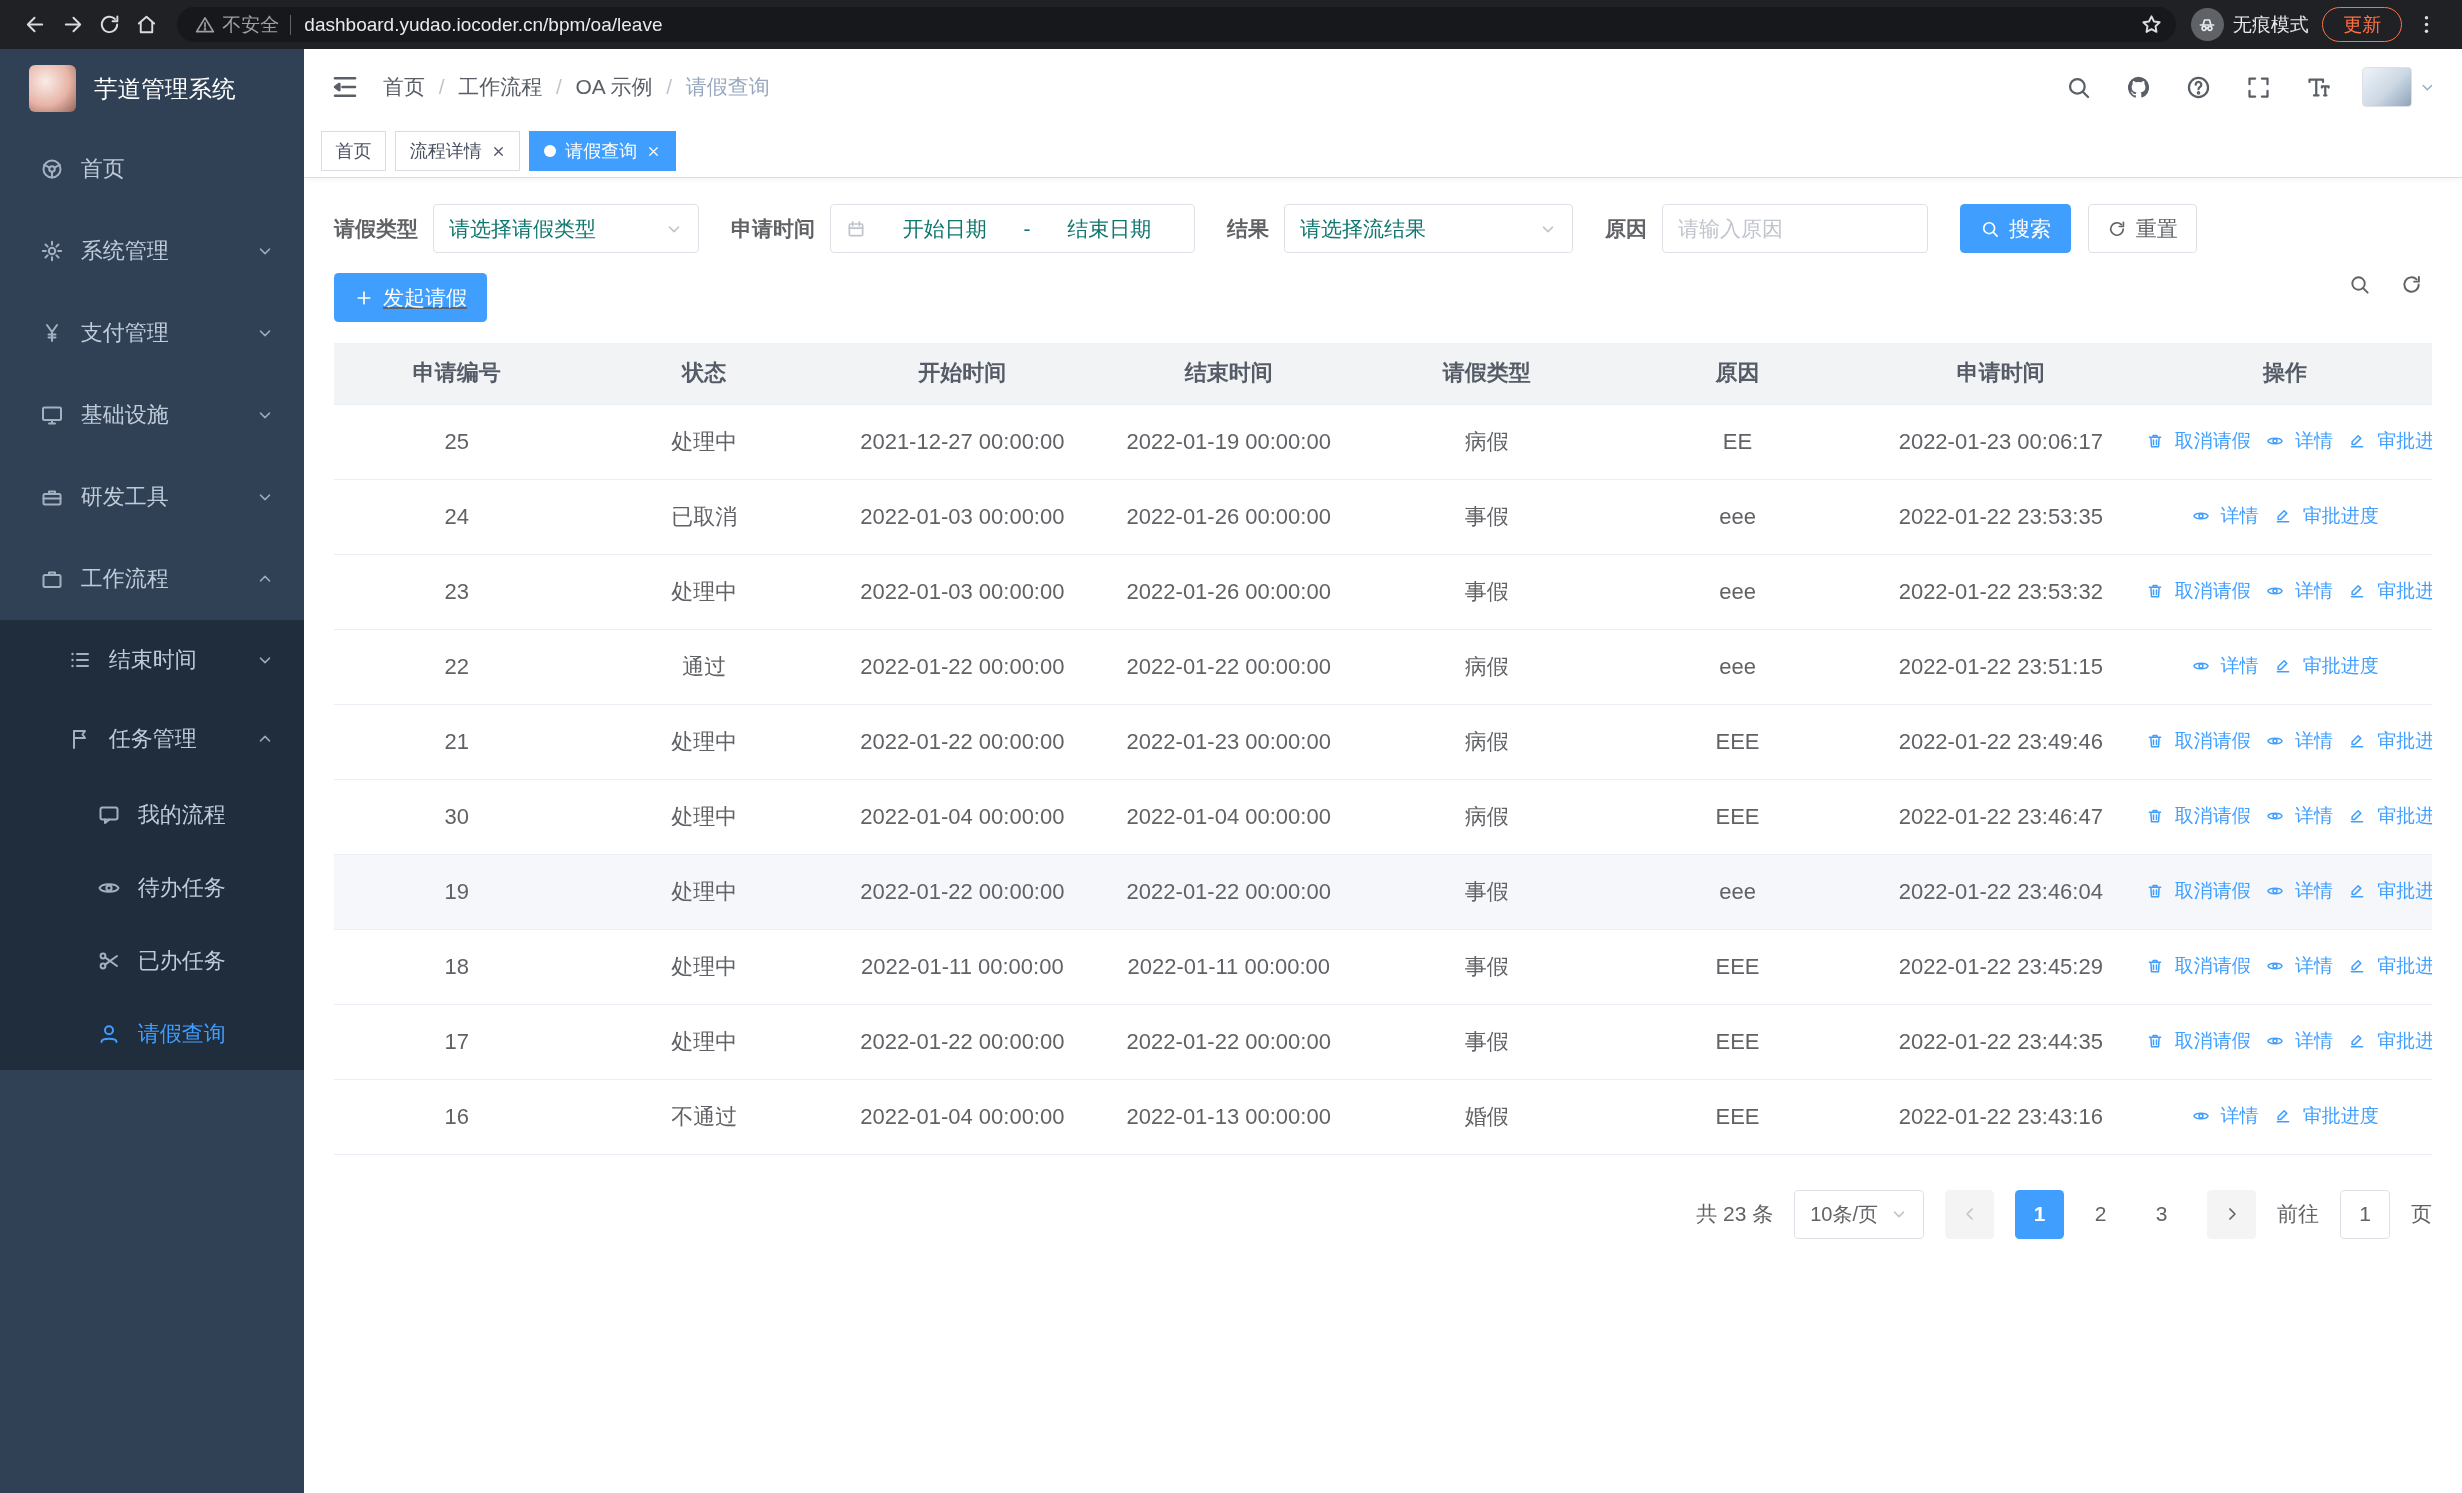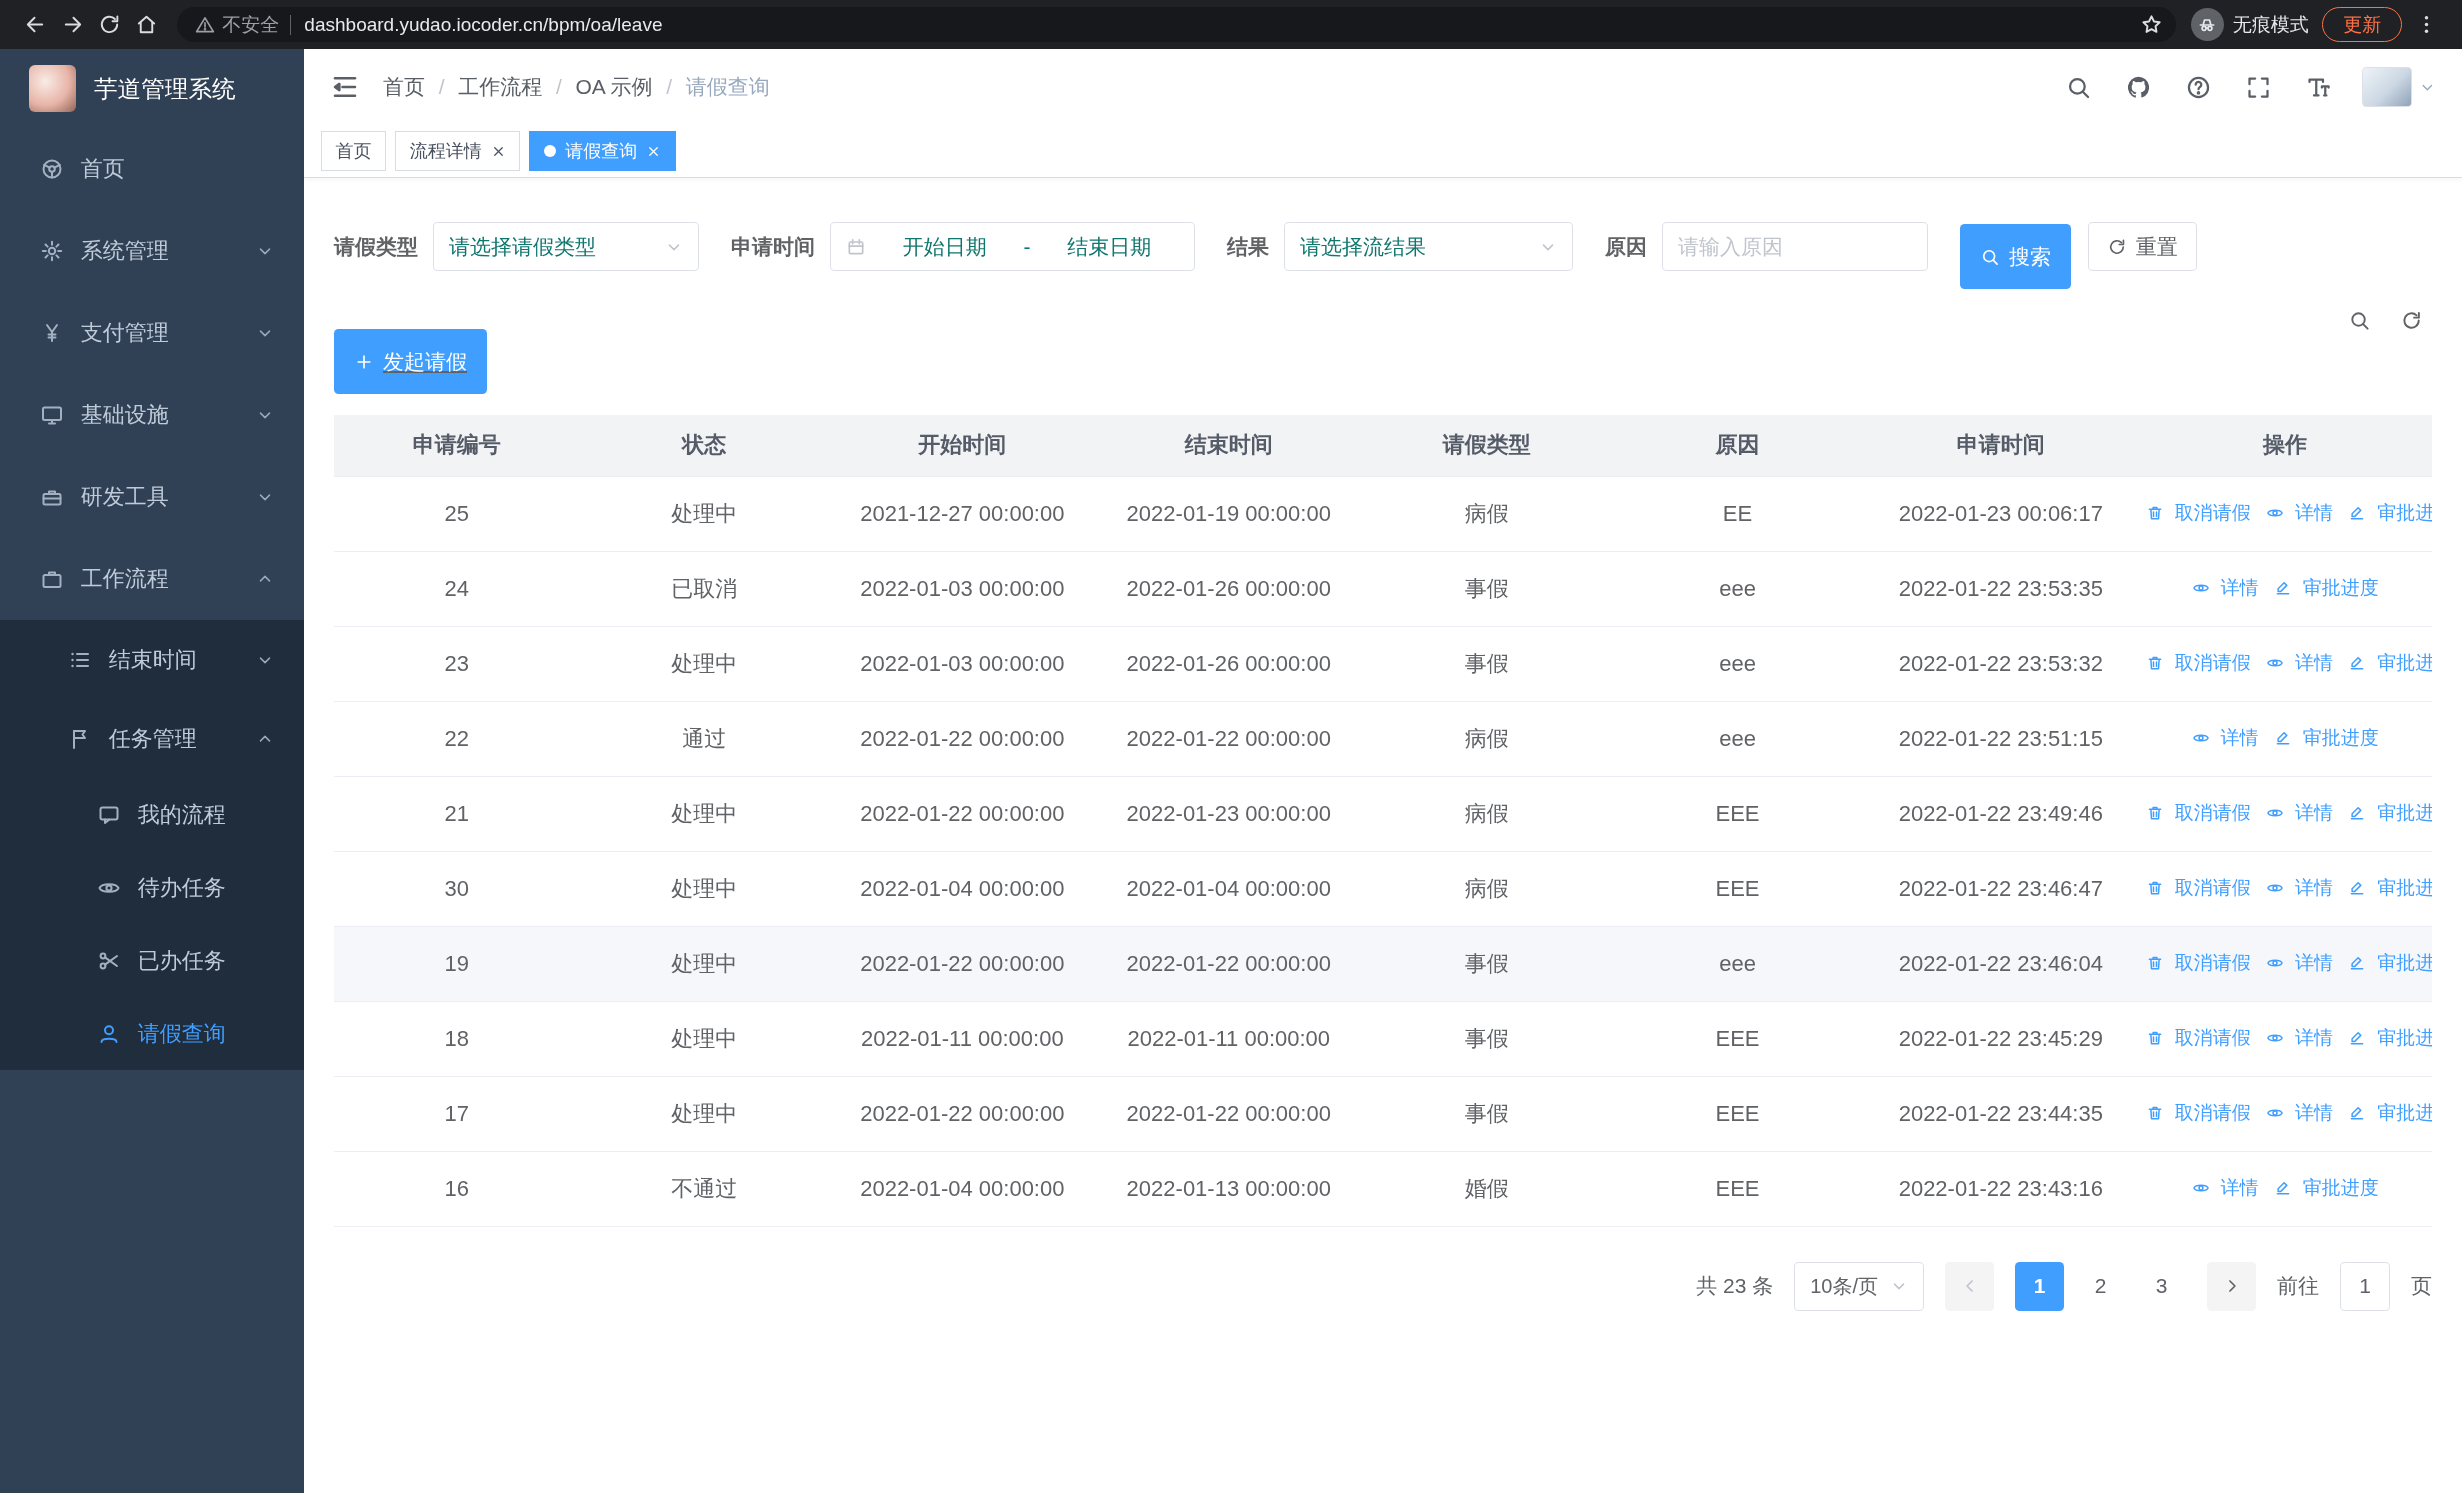--- a/index.html
+++ b/index.html
@@ -76,21 +76,21 @@
   .select{width:266px;padding:0 15px;display:flex;align-items:center;justify-content:space-between;cursor:pointer;}
   .ph{color:#0f766e;white-space:nowrap;}
   .sel-arrow{color:#c0c4cc;display:flex;}
   .sel-arrow svg{width:18px;height:18px;}
   .daterange{width:365px;padding:0 15px;display:flex;align-items:center;gap:9px;cursor:pointer;}
   .daterange .cal{color:#c0c4cc;display:flex;}
   .daterange .cal svg{width:20px;height:20px;}
   .daterange .grow{flex:1;text-align:center;}
   .text-input{width:266px;padding:12px 15px;color:#606266;outline:none;font-family:inherit;}
   .text-input::placeholder{color:#c0c4cc;}
-  .btn-primary{height:65px;padding:0 20px;background:var(--primary,#409eff);color:#fff;border:none;border-radius:4.6px;font-size:21px;display:inline-flex;align-items:center;gap:9px;cursor:pointer;font-family:inherit;white-space:nowrap;margin-top:20px;}
+  .btn-primary{height:49px;padding:0 20px;background:var(--primary,#409eff);color:#fff;border:none;border-radius:4.6px;font-size:21px;display:inline-flex;align-items:center;gap:9px;cursor:pointer;font-family:inherit;white-space:nowrap;}
   .btn-plain{height:49px;padding:0 18px;background:#fff;color:#606266;border:0.8px solid #dcdfe6;border-radius:4.6px;font-size:21px;display:inline-flex;align-items:center;gap:9px;cursor:pointer;font-family:inherit;margin-left:16.7px;white-space:nowrap;}
   .btn-ic{display:flex;}
   .btn-ic svg{width:20px;height:20px;}
   .toolbar-row{display:flex;align-items:flex-start;margin-top:20px;text-decoration:underline;}
   .mini-icons{margin-left:auto;display:flex;gap:29px;color:#606266;margin-right:9px;}
   .mini-icons .ic{display:flex;cursor:pointer;}
   .mini-icons .ic svg{width:23px;height:23px;}
 
   
   .tbl{width:100%;border-collapse:collapse;margin-top:21px;table-layout:fixed;}

